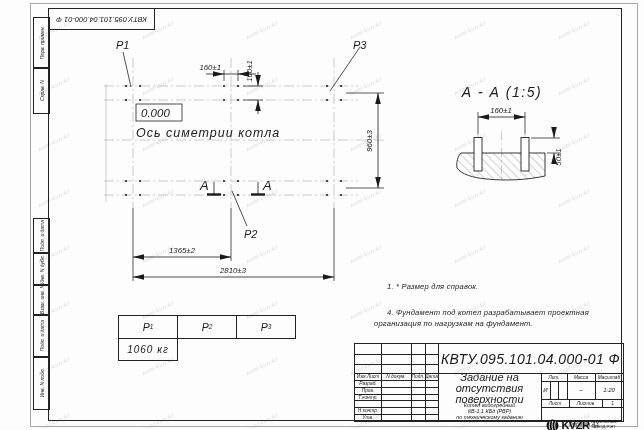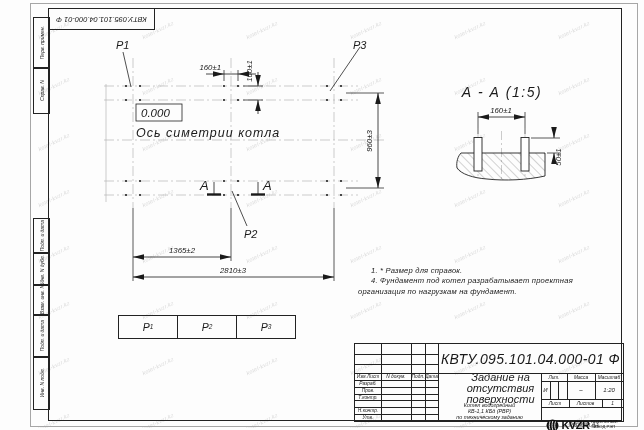--- a/index.html
+++ b/index.html
@@ -22,33 +22,33 @@
   
   svg.draw{position:absolute;left:0;top:0;}
   .dim{font:italic 7.8px "Liberation Sans",sans-serif;fill:#1a1a1a;}
   .plab{font:italic 11px "Liberation Sans",sans-serif;fill:#1a1a1a;}
   .elev{font:italic 11.5px "Liberation Sans",sans-serif;fill:#1a1a1a;}
   .axis{font:italic 12.5px "Liberation Sans",sans-serif;fill:#1a1a1a;letter-spacing:1px;}
   .aletter{font:italic 13px "Liberation Sans",sans-serif;fill:#1a1a1a;}
   .sec-title{font:italic 14px "Liberation Sans",sans-serif;fill:#1a1a1a;letter-spacing:1.5px;}
   
   .notes{position:absolute;left:358px;top:266px;width:256px;}
-  .notes p{margin:0;text-indent:13px;font:italic 7.6px "Liberation Sans",sans-serif;line-height:10.4px;letter-spacing:.2px;}
+  .notes p{margin:16px;text-indent:13px;font:italic 7.6px "Liberation Sans",sans-serif;line-height:10.4px;letter-spacing:.2px;}
   
   .ptab{position:absolute;left:118px;top:315px;display:grid;grid-template-columns:59px 59px 59px;grid-auto-rows:22.5px;border:1px solid #222;border-right:none;border-bottom:none;}
   .ptab div{border-right:1px solid #222;border-bottom:1px solid #222;display:flex;align-items:center;justify-content:center;font-style:italic;}
   .ptab .h{font-size:10.5px;}
   .ptab .v{font-size:10px;letter-spacing:1px;}
   .ptab sub{font-size:6.5px;}
   
   .tb{position:absolute;left:354px;top:343px;width:268px;height:77px;border:1.2px solid #222;background:transparent;}
   .ln{position:absolute;background:#222;}
   .tcell{position:absolute;display:flex;align-items:center;justify-content:center;font-style:italic;white-space:nowrap;}
   .desig{font-size:14px;letter-spacing:.4px;}
-  .doct{font-size:11px;line-height:11px;text-align:center;margin-left:11px;}
+  .doct{font-size:11px;line-height:11px;text-align:center;}
   .subt{font-size:5.4px;line-height:5.8px;text-align:center;}
   .s48{font-size:4.8px;}
   .s6{font-size:6px;}
   .logo{position:absolute;left:186px;top:74px;width:82px;height:14px;display:flex;align-items:center;justify-content:center;gap:2px;}
   .kvzr{font-weight:bold;font-size:11px;font-style:normal;letter-spacing:-.5px;color:#111;}
   .comp{font-size:4.2px;line-height:4.8px;font-style:normal;color:#111;}
   .fmt{position:absolute;left:545px;top:421px;width:77px;text-align:center;font:italic 5.5px "Liberation Sans",sans-serif;}
 </style>
 </head>
 <body>
@@ -268,20 +268,21 @@
         <sub>1</sub>
       </div>
     <div class="h">
         <span>P</span>
         <sub>2</sub>
       </div>
     <div class="h">
         <span>P</span>
         <sub>3</sub>
       </div>
+    <div class="v">1060 кг</div>
   </div>
 
   <div class="tb">
 
     <div class="ln" style="left:26px;top:0;width:1px;height:77px;"></div>
     <div class="ln" style="left:56px;top:0;width:1px;height:77px;"></div>
     <div class="ln" style="left:70px;top:0;width:1px;height:77px;"></div>
     <div class="ln" style="left:83px;top:0;width:1px;height:77px;"></div>
     <div class="ln" style="left:186px;top:29px;width:1px;height:48px;"></div>
     <div class="ln" style="left:212px;top:29px;width:1px;height:26px;"></div>

